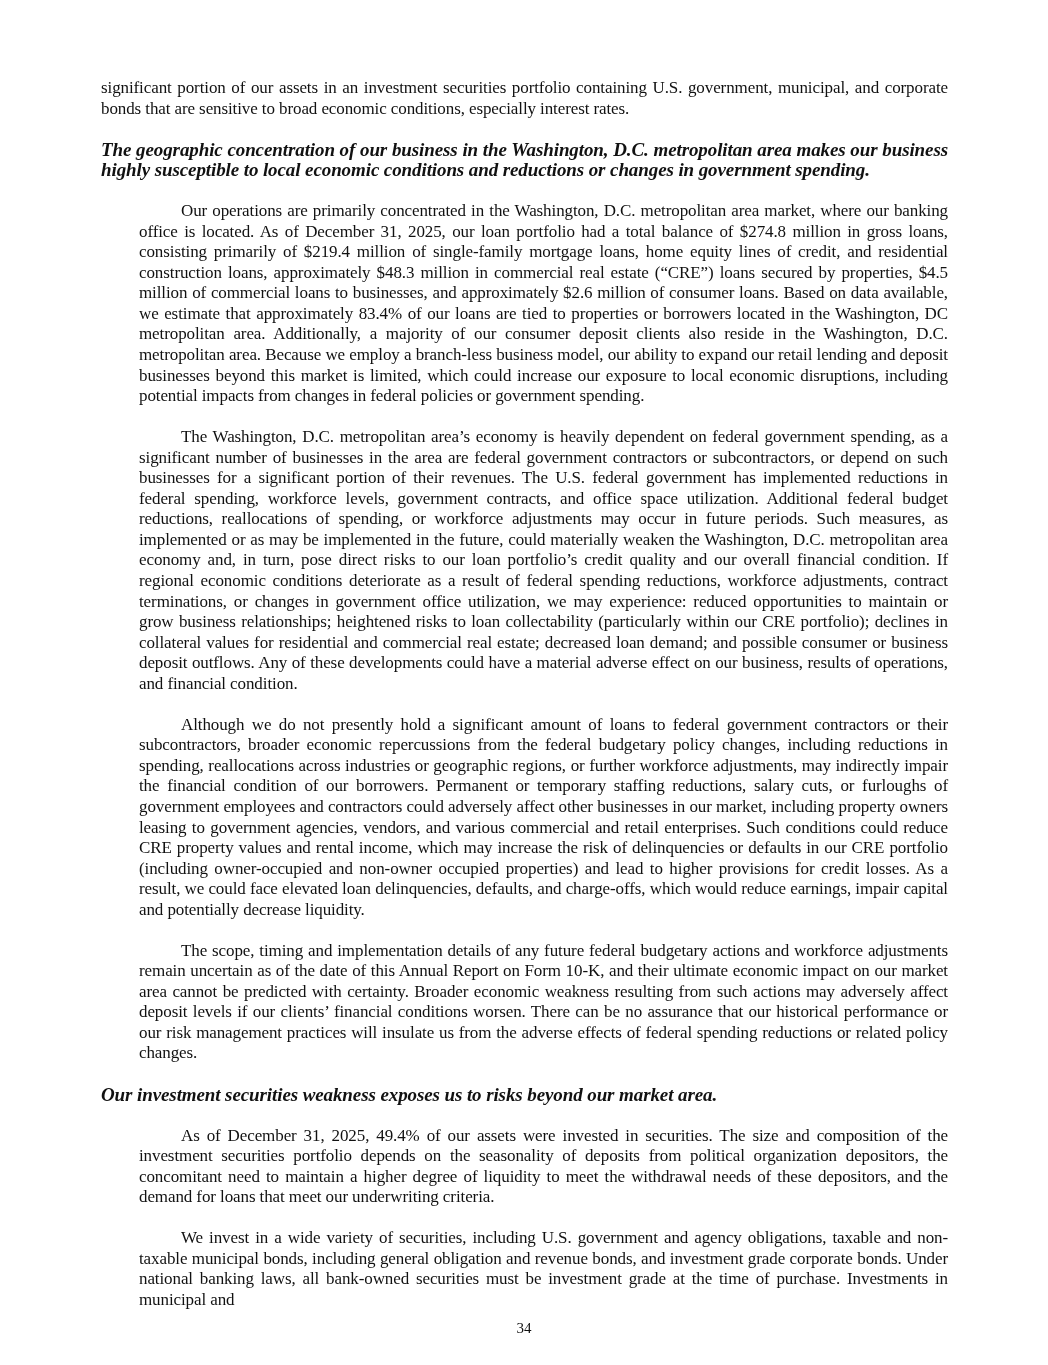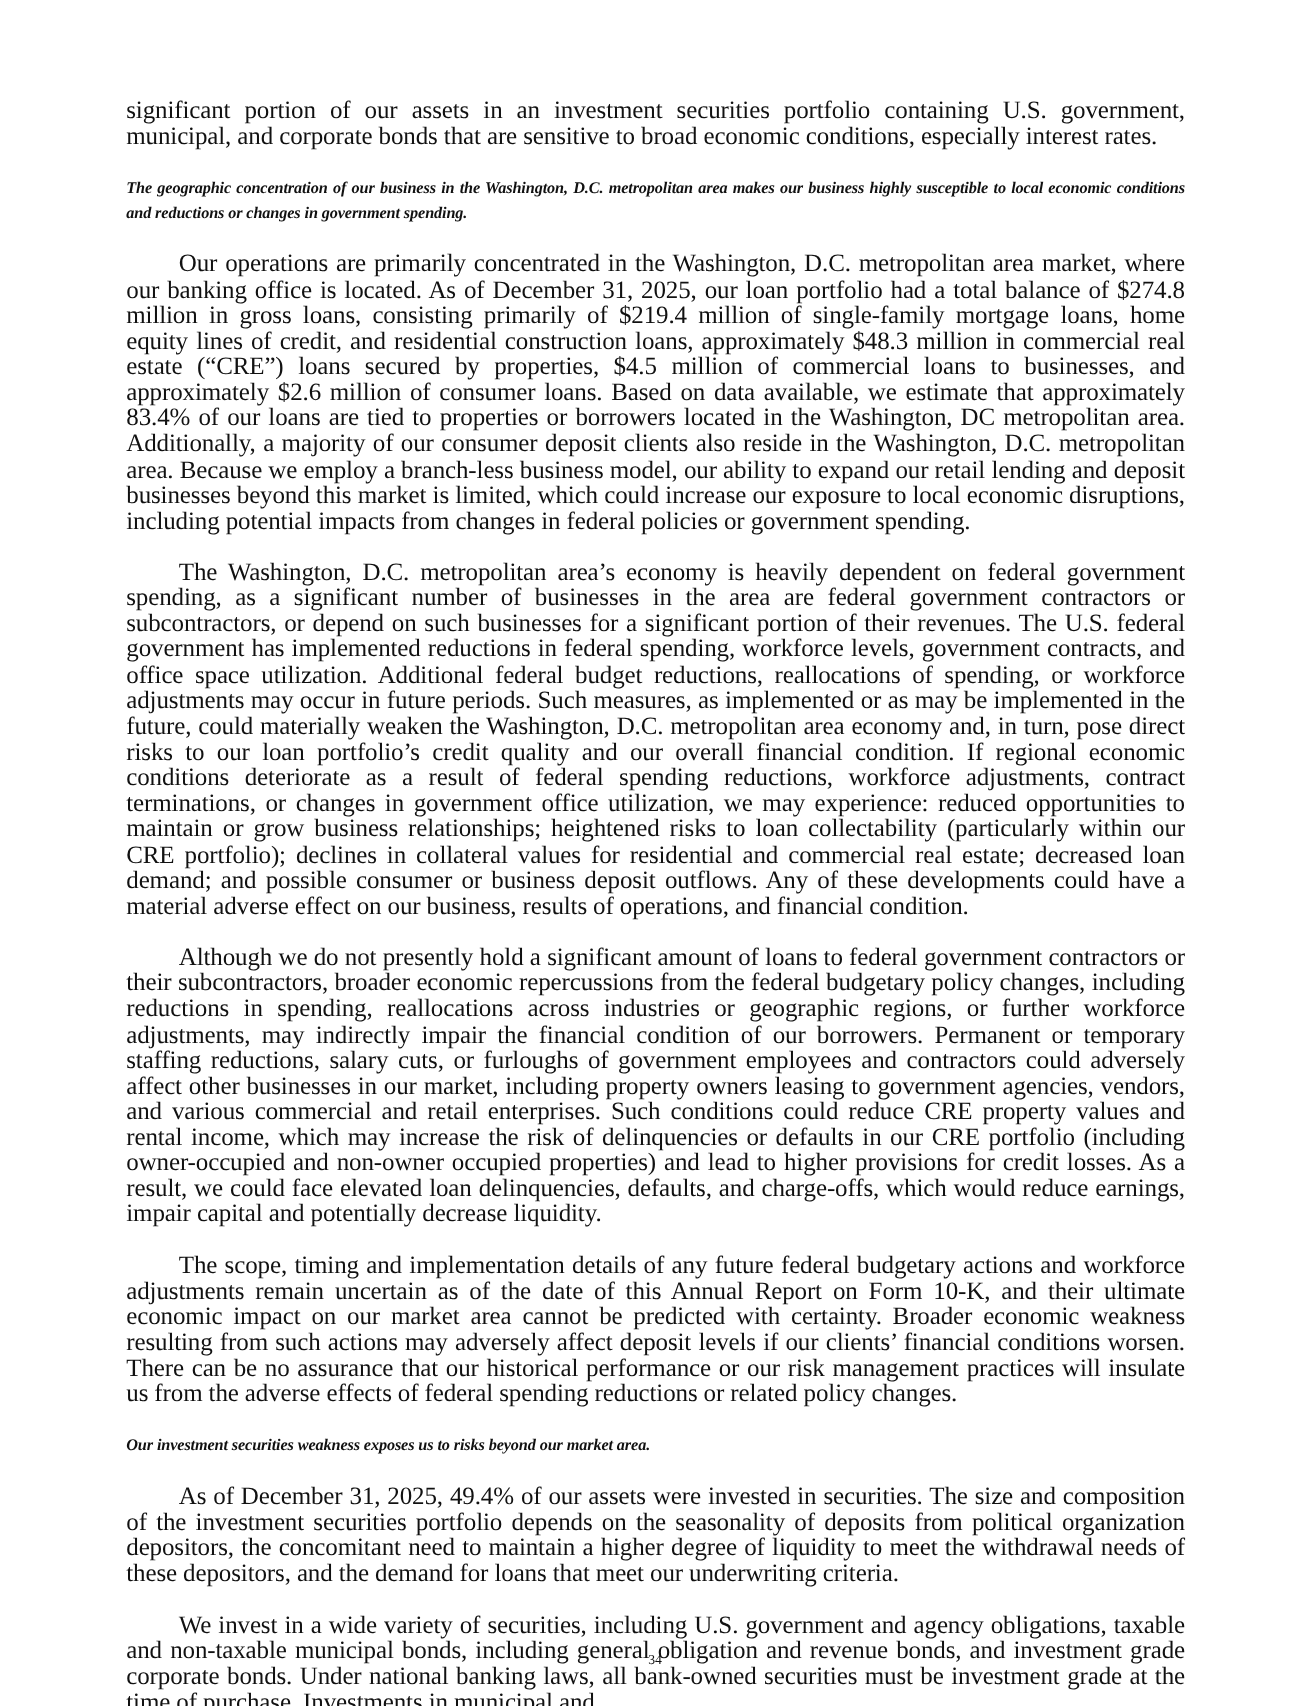--- a/index.html
+++ b/index.html
@@ -16,45 +16,46 @@
     color: #111111;
   }
   .page {
     position: absolute;
     left: 101px;
     top: 78px;
     width: 847px;
   }
   .para {
     margin: 0;
-    font-size: 20px;
+    font-size: 17px;
     line-height: 20.55px;
     text-align: justify;
     letter-spacing: -0.1px;
   }
   .indent {
     text-indent: 42px;
+    margin-left: 38px;
   }
   .heading {
     margin: 0;
-    font-size: 13px;
+    font-size: 19px;
     line-height: 20.55px;
     font-weight: bold;
     font-style: italic;
     text-align: justify;
     letter-spacing: -0.1px;
   }
   .gap { height: 20.5px; }
   .page-number {
     position: absolute;
     left: 0;
     width: 1048px;
     top: 1318px;
     text-align: center;
-    font-size: 11px;
+    font-size: 15px;
     line-height: 20px;
   }
 </style>
 </head>
 <body>
 
 <div class="page">
   <p class="para">significant portion of our assets in an investment securities portfolio containing U.S. government, municipal, and corporate bonds that are sensitive to broad economic conditions, especially interest rates.</p>
   <div class="gap"></div>
 

